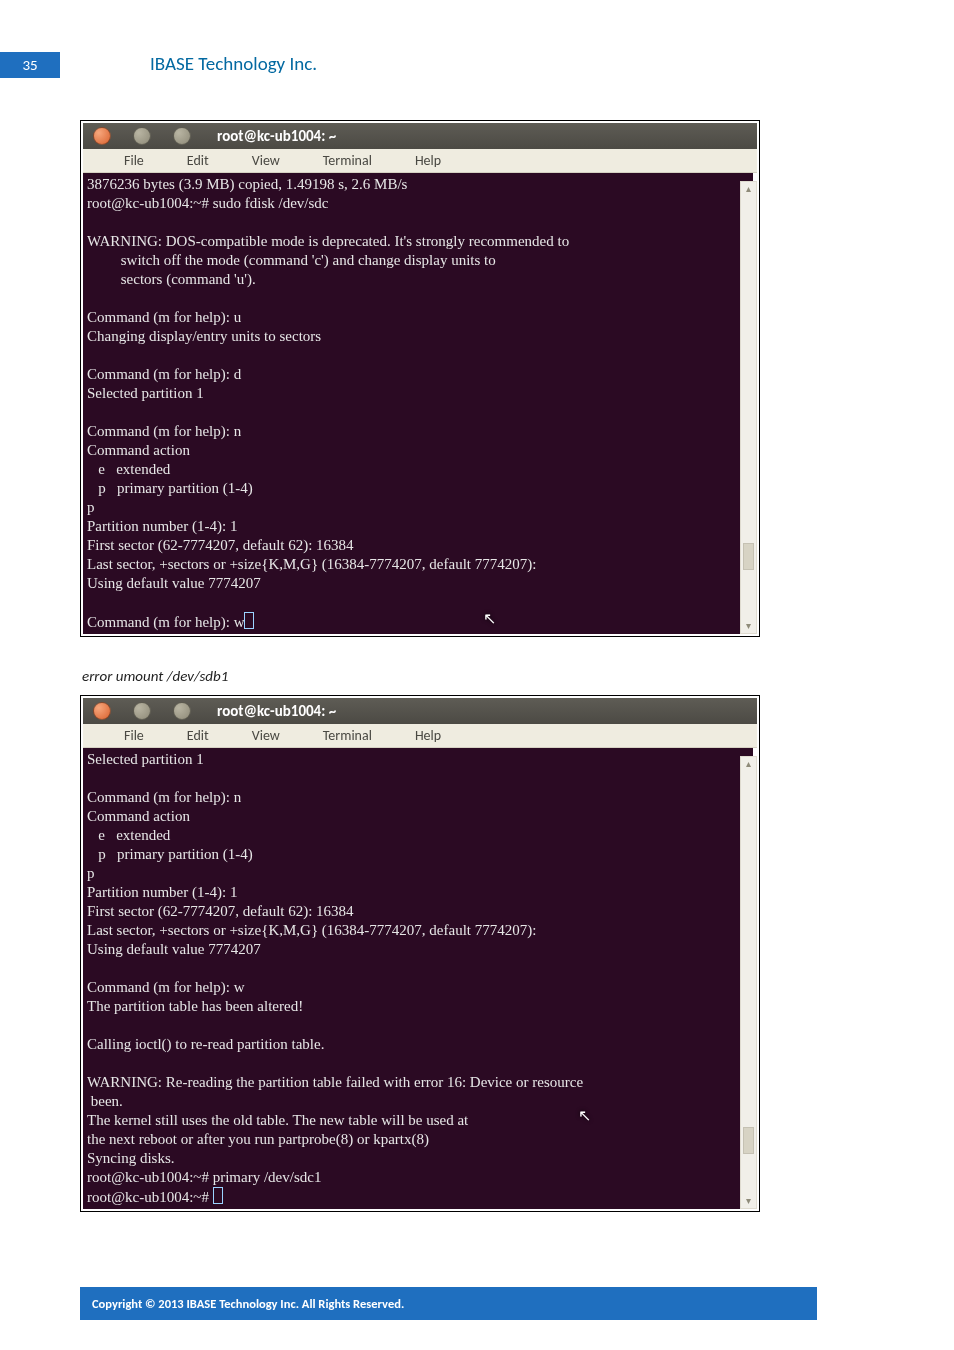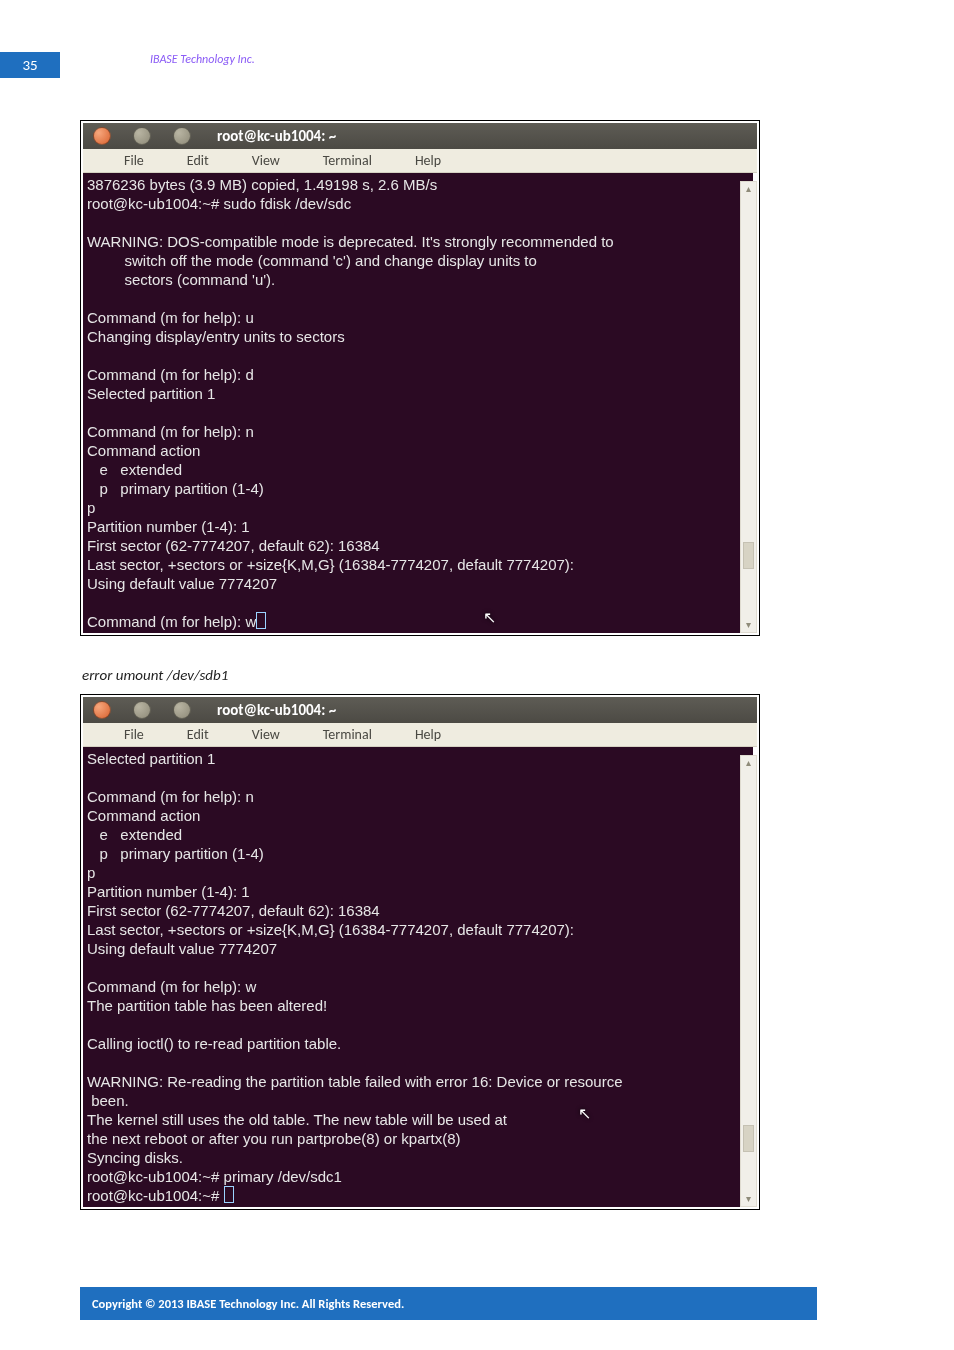--- a/index.html
+++ b/index.html
@@ -26,23 +26,22 @@
     color: #fff;
     text-align: center;
     font-size: 15px;
     line-height: 22px;
     padding: 2px 0;
   }
   .header-company {
     position: absolute;
     left: 150px;
     top: 52px;
-    font-size: 12px;
-    color: #8b5cf6;
-    font-style: italic;
+    font-size: 19px;
+    color: #0369a1;
   }
   .content {
     padding-top: 80px;
   }
 
   
   .term-frame {
     border: 1px solid #000;
     background: #fff;
     padding: 2px;
@@ -111,21 +110,21 @@
     padding: 3px 6px;
     font-size: 14px;
     color: #4a4943;
     border-bottom: 1px solid #d5d1c2;
   }
   .term-menubar span { padding: 0 4px; margin-left: 31px; }
 
   .term-body {
     background: #2b0a23;
     color: #e6e6e6;
-    font-family: Liberation Sans, sans-serif;
+    font-family: Liberation Serif, serif;
     font-size: 15px;
     line-height: 19px;
     padding: 2px 4px 2px 4px;
     white-space: pre;
     position: relative;
     margin-right: 4px; 
   }
   .blue-caret {
     display: inline-block;
     width: 8px;

